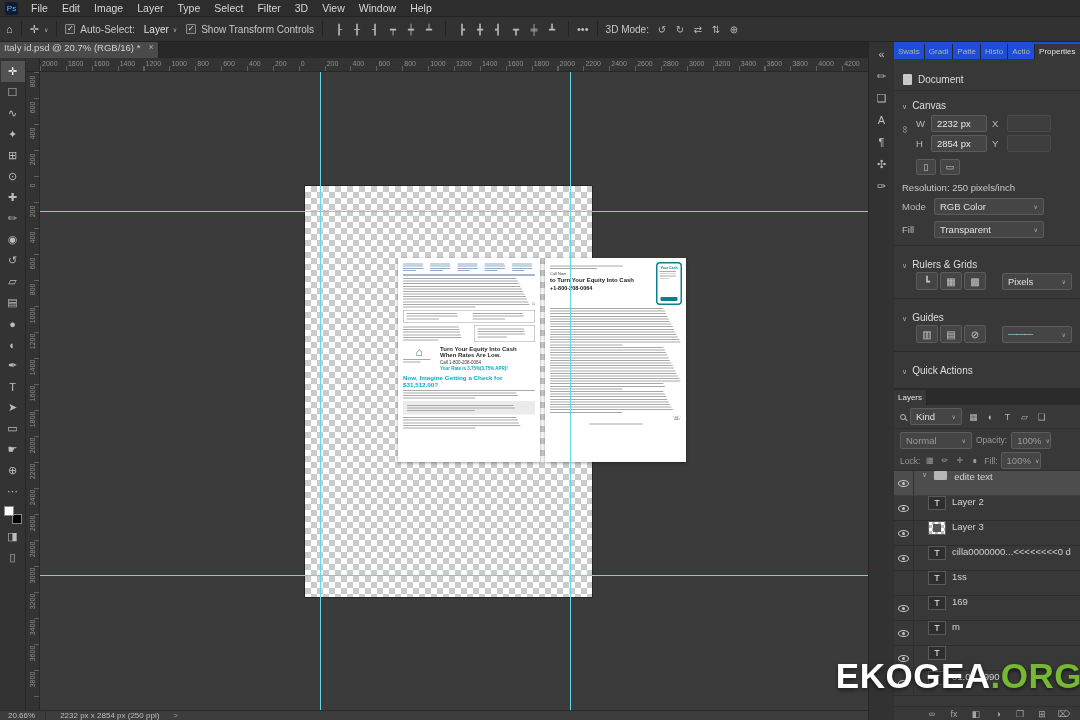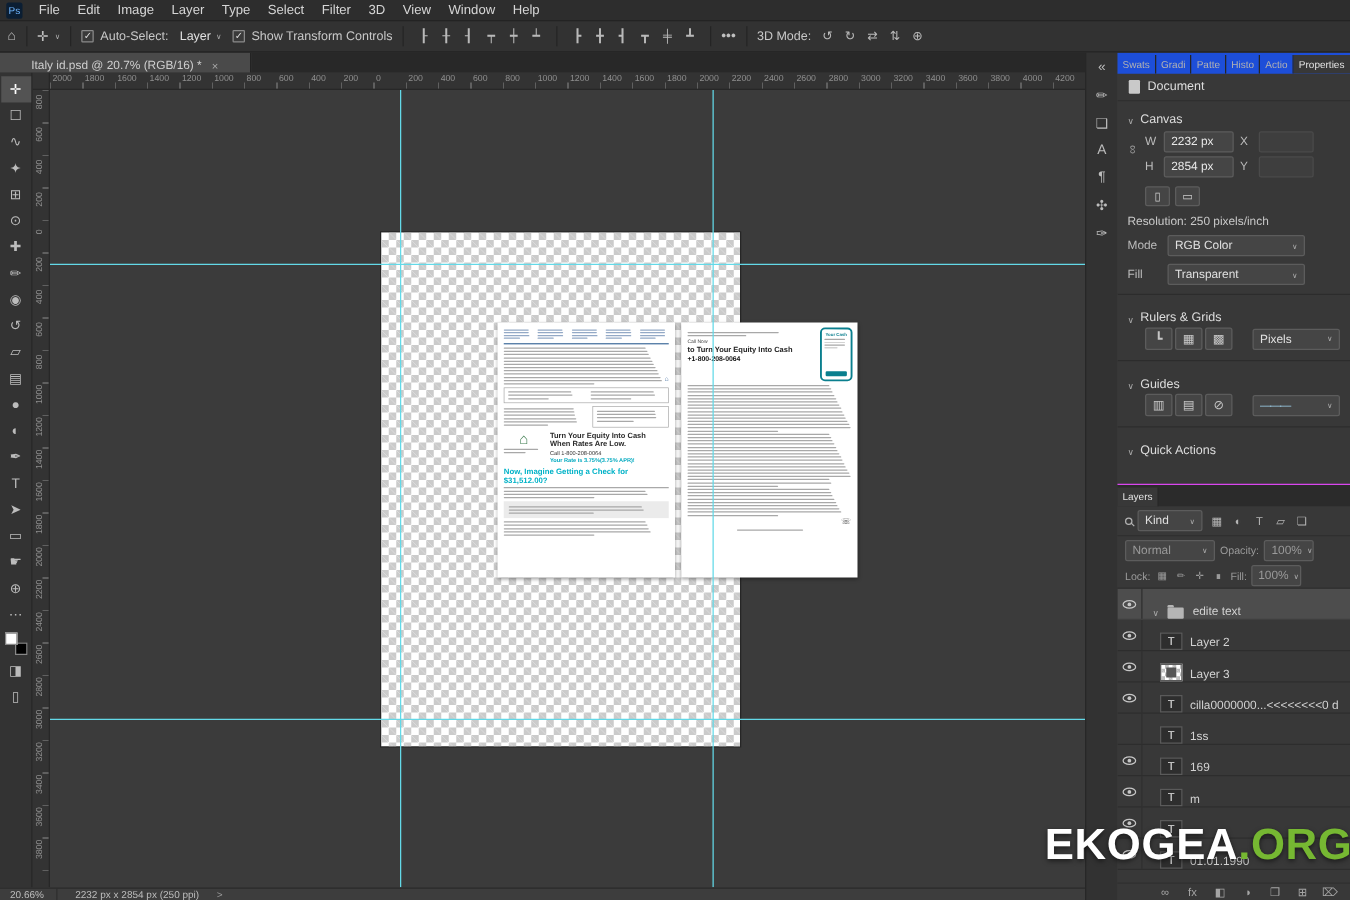--- a/index.html
+++ b/index.html
@@ -12,21 +12,21 @@
 .mi{padding:1px 7px;cursor:default}
 .optionsbar{position:absolute;left:0;top:16px;width:100%;height:26px;background:#323232;border-top:1px solid #232323;border-bottom:1px solid #232323;display:flex;align-items:center;font-size:10px;color:#c8c8c8;gap:5px;padding:0 6px;z-index:12}
 .vd{width:1px;height:16px;background:#242424;margin:0 3px;flex:0 0 auto}
 .ob-ic{color:#c0c0c0;font-size:11px}
 .cb{width:10px;height:10px;border:1px solid #8a8a8a;background:#3a3a3a;font-size:8px;line-height:8px;text-align:center;color:#ddd;border-radius:1px;flex:0 0 auto}
 .obdd{display:inline-flex;align-items:center;gap:4px;padding:2px 4px;color:#e0e0e0}
 .dd{font-size:6px;color:#aaa}
 .icgroup{display:inline-flex;gap:2px}
 .icgroup .ic{width:16px;height:16px;display:inline-flex;align-items:center;justify-content:center;font-size:10px;color:#b9b9b9}
 .tabbar{position:absolute;left:0;top:42px;width:868px;height:16px;background:#282828;display:flex;align-items:flex-end;z-index:9}
-.dtab{height:16px;background:#4a4a4a;color:#cfcfcf;font-size:9.5px;display:flex;align-items:flex-end;gap:8px;padding:0 25px;border-right:1px solid #232323}
+.dtab{height:16px;background:#4a4a4a;color:#cfcfcf;font-size:9.5px;display:flex;align-items:flex-start;gap:8px;padding:0 4px;border-right:1px solid #232323}
 .dtab .x{color:#aaa;font-size:9px}
 
 
 .tools{position:absolute;left:0;top:58px;width:26px;height:652px;background:#333;border-right:1px solid #272727;display:flex;flex-direction:column;align-items:center;padding-top:3px;z-index:8}
 .tools .ic{width:24px;height:21px;display:flex;align-items:center;justify-content:center;font-size:11px;color:#bcbcbc}
 .tools .ic.sel{background:#535353;color:#fff}
 .swatches{position:relative;width:18px;height:18px;margin:4px 0 2px}
 .sw{position:absolute;width:10px;height:10px;border:1px solid #888}
 .sw.bg{right:0;bottom:0;background:#000}
 .sw.fg{left:0;top:0;background:#fff}
@@ -84,21 +84,21 @@
 .fax{position:absolute;right:2px;top:-2px;font-size:13px;color:#444}
 .centerline{width:40%;margin:4px auto}
 
 
 .dockstrip{position:absolute;left:868px;top:42px;width:26px;height:678px;background:#323232;border-left:1px solid #272727;display:flex;flex-direction:column;align-items:center;padding-top:2px;gap:2px;z-index:8}
 .dockstrip .ic{width:22px;height:20px;display:flex;align-items:center;justify-content:center;color:#bdbdbd;font-size:11px}
 .panels{position:absolute;left:894px;top:42px;width:186px;height:678px;background:#383838;z-index:8;font-size:10px;color:#cfcfcf}
 .ptabrow{height:17px;background:#1d4ed8;display:flex;align-items:flex-end;overflow:hidden}
 .ptab{padding:3px 4px;font-size:8px;color:#b2b2b2;border-right:1px solid #252525;white-space:nowrap}
 .ptab.act{background:#383838;color:#e3e3e3}
-.prop{position:absolute;left:0;top:17px;width:100%;height:329px;overflow:hidden;border-bottom:1px solid #d946ef}
+.prop{position:absolute;left:0;top:27px;width:100%;height:329px;overflow:hidden;border-bottom:3px solid #d946ef}
 .dochdr{display:flex;align-items:center;gap:6px;height:22px;padding:0 9px;border-bottom:1px solid #2f2f2f;color:#ddd}
 .docic{width:9px;height:11px;background:#c9c9c9;border-radius:1px}
 .sech{display:flex;align-items:flex-end;gap:5px;height:20px;padding:0 8px;color:#ddd;font-size:10px}
 .sech .chev{font-size:7px;color:#aaa}
 .whgrid{padding:1px 8px 1px 22px;position:relative}
 .whrow{display:flex;align-items:center;gap:5px;margin:3px 0}
 .flbl{width:10px;color:#bbb;font-size:9.5px}
 .fbox{width:56px;height:17px;background:#454545;border:1px solid #5c5c5c;border-radius:2px;color:#e8e8e8;font-size:9.5px;display:inline-flex;align-items:center;padding:0 5px}
 .fbox.dis{background:#3e3e3e;border-color:#4a4a4a;color:#777;width:44px}
 .chain{position:absolute;left:8px;top:13px;transform:rotate(90deg);color:#9a9a9a;font-size:10px}
@@ -125,21 +125,21 @@
 .kind{width:52px}
 .lfilter .icgroup .ic{width:15px;height:15px;font-size:9px;color:#b5b5b5}
 .lblend{display:flex;align-items:center;gap:4px;height:22px;padding:0 6px}
 .dimlbl{font-size:8.5px;color:#9a9a9a}
 .selbox.dim{color:#9a9a9a}
 .w72{width:72px}
 .w42{width:40px}
 .llock{display:flex;align-items:center;gap:3px;height:20px;padding:0 6px;border-bottom:1px solid #2f2f2f}
 .llock .icgroup .ic{width:13px;height:13px;font-size:8px;color:#9a9a9a}
 .llist{position:absolute;top:83px;left:0;right:0;bottom:14px;overflow:hidden}
-.lrow{display:flex;align-items:flex-end;height:25px;border-bottom:1px solid rgba(0,0,0,.18);gap:6px;padding-right:4px}
+.lrow{display:flex;align-items:flex-start;height:25px;border-bottom:1px solid rgba(0,0,0,.18);gap:6px;padding-right:4px}
 .lrow.sel{background:#4d4d4d}
 .eyecell{width:20px;align-self:stretch;border-right:1px solid #2f2f2f;display:flex;align-items:center;justify-content:center;flex:0 0 auto}
 .eye{width:11px;height:7px;border:1px solid #c6c6c6;border-radius:50%;position:relative}
 .eye::after{content:"";position:absolute;left:3px;top:1.5px;width:3px;height:3px;background:#c6c6c6;border-radius:50%}
 .chev2{font-size:7px;color:#aaa;margin-left:2px}
 .folder{width:13px;height:9px;background:#b5b5b5;border-radius:1px;position:relative;margin:0 1px}
 .folder::before{content:"";position:absolute;top:-2px;left:0;width:5px;height:2px;background:#b5b5b5;border-radius:1px 1px 0 0}
 .thumb{width:18px;height:14px;border:1px solid #5a5a5a;display:flex;align-items:center;justify-content:center;font-size:9px;color:#e8e8e8;background:#2e2e2e;flex:0 0 auto}
 .thumb.child{margin-left:8px}
 .thumb.img{background:#fff;background-image:linear-gradient(45deg,#bbb 25%,transparent 25%,transparent 75%,#bbb 75%),linear-gradient(45deg,#bbb 25%,transparent 25%,transparent 75%,#bbb 75%);background-size:6px 6px;background-position:0 0,3px 3px}

